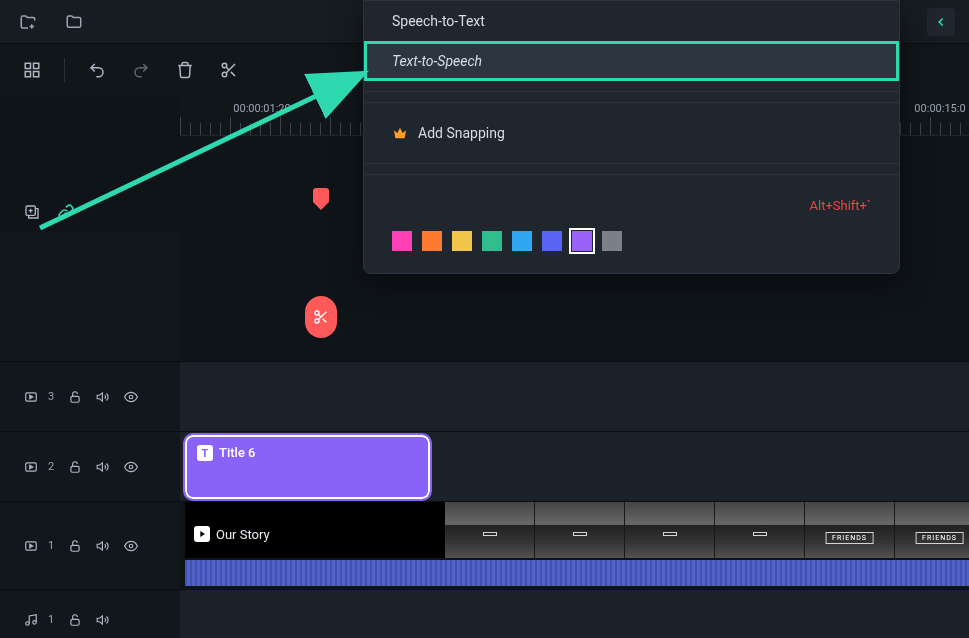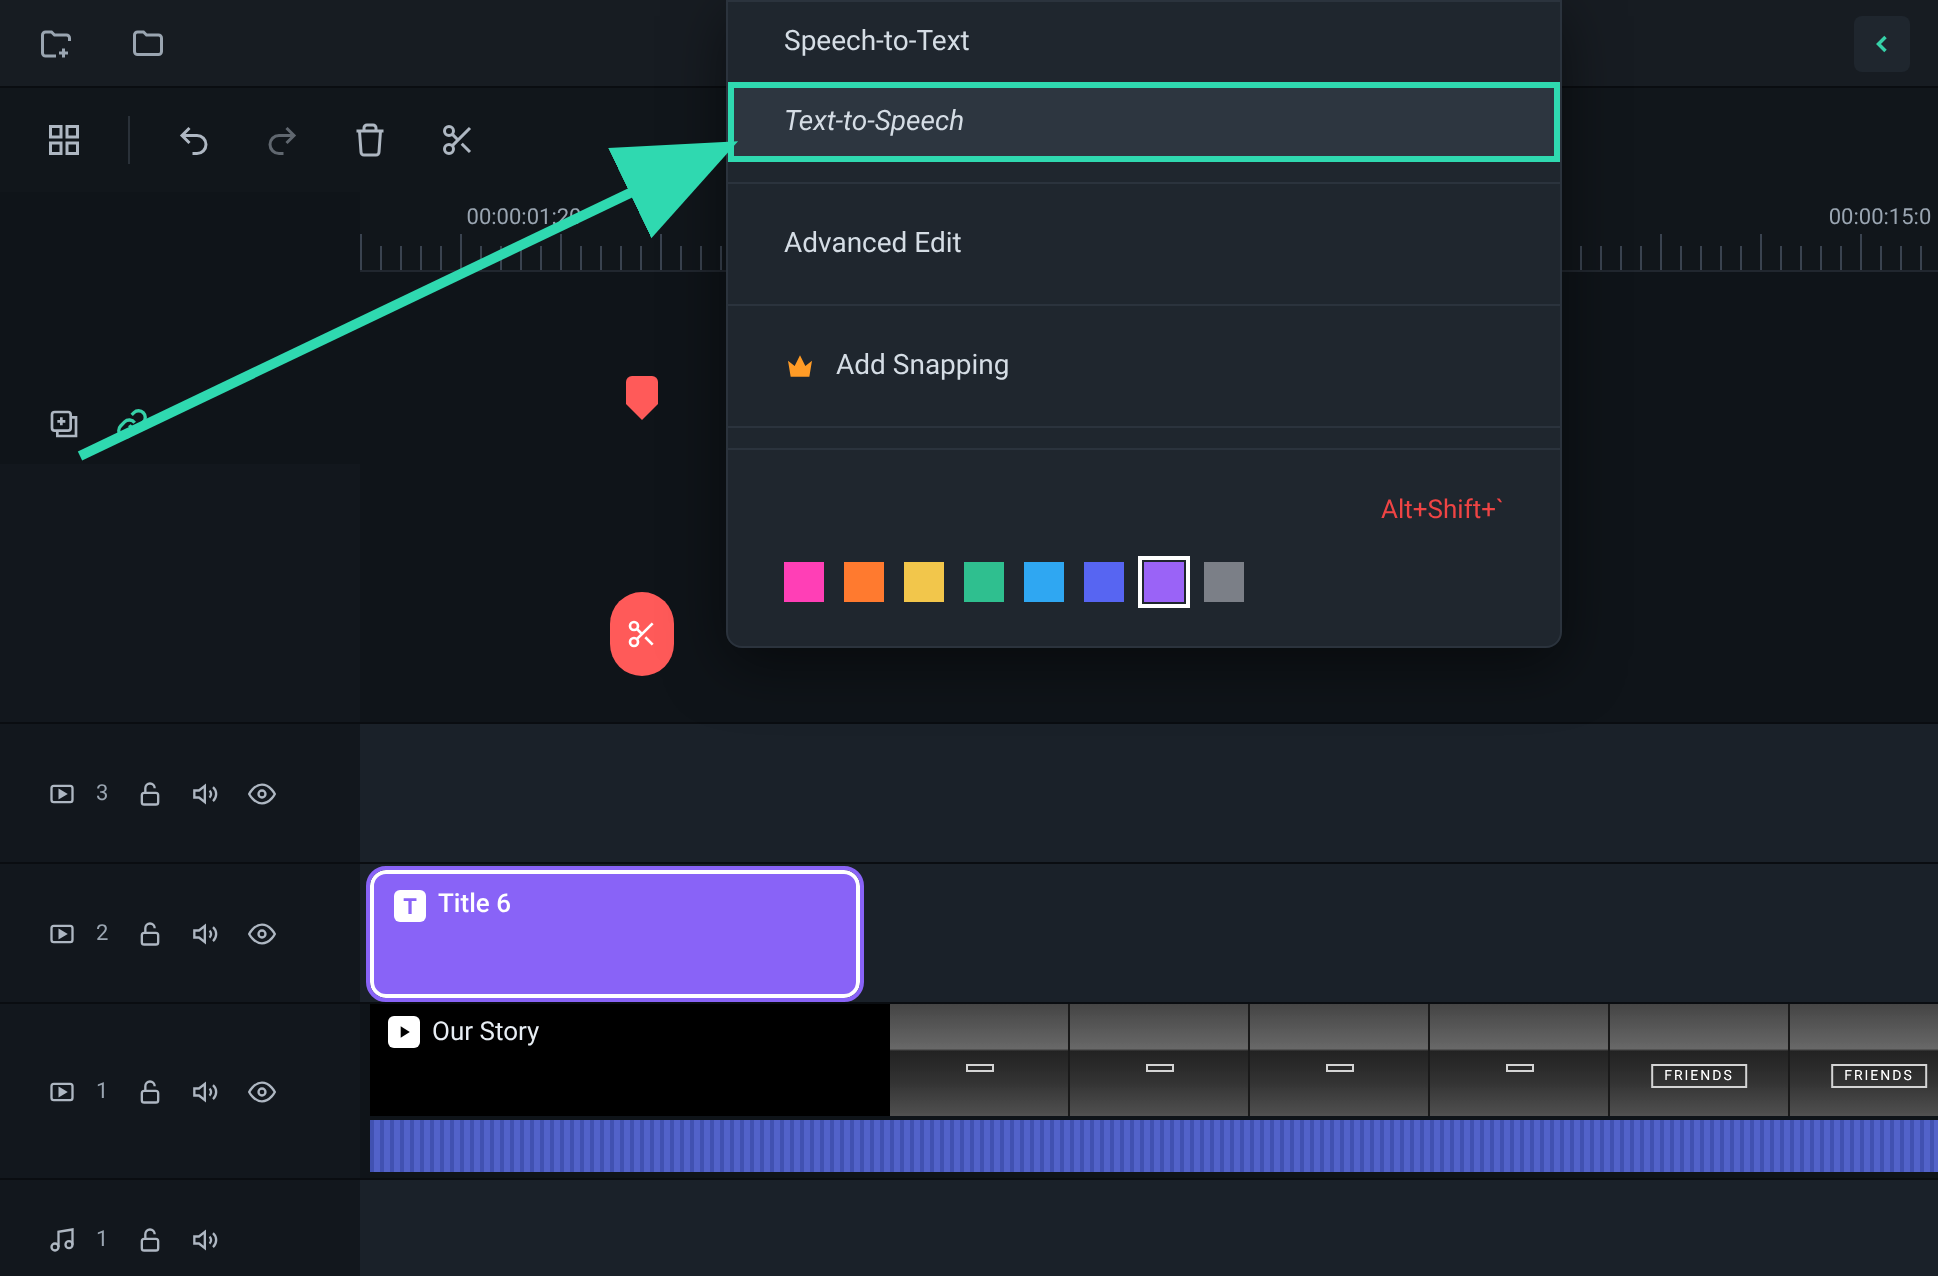--- a/index.html
+++ b/index.html
@@ -35,33 +35,33 @@
 .track-head { width: 180px; background: #12171d; display: flex; align-items: center; gap: 14px; padding-left: 24px; font-size: 12px; color: #aeb7c2; }
 .track-head .tnum { font-size: 11px; color: #9aa5b1; margin-left: -4px; }
 .track-body { flex: 1; position: relative; background: #1a2129; }
 
 .title-clip { position: absolute; left: 5px; top: 3px; height: 64px; width: 245px; background: #8963f7; border-radius: 8px; border: 2px solid #fff; outline: 2px solid #8963f7; display: flex; align-items: flex-start; padding: 8px 10px; gap: 6px; color: #fff; font-size: 13px; font-weight: 500; }
 .title-clip .ticon { width: 16px; height: 16px; background: #fff; color: #8963f7; border-radius: 3px; display: flex; align-items: center; justify-content: center; font-size: 11px; font-weight: 700; }
 
 .video-row { height: 88px; margin-top: 0; }
 .video-body { background: #0f1419; }
 .video-clip { position: absolute; left: 5px; top: 0; right: 0; height: 56px; background: #000; display: flex; overflow: hidden; }
-.vc-label { position: absolute; left: 4px; top: 4px; display: flex; align-items: center; gap: 6px; color: #e8eef4; font-size: 13px; padding: 2px 5px; }
+.vc-label { position: absolute; left: 4px; top: 22px; display: flex; align-items: center; gap: 6px; color: #e8eef4; font-size: 13px; padding: 2px 5px; }
 .vc-label .picon { width: 16px; height: 16px; background: #fff; border-radius: 3px; display: flex; align-items: center; justify-content: center; }
 .thumbs { display: flex; margin-left: 260px; height: 100%; }
 .thumb { flex: 0 0 90px; height: 100%; background: linear-gradient(to bottom, #4a4a4a 0%, #6a6a6a 40%, #2a2a2a 42%, #3a3a3a 70%, #555 100%); border-right: 1px solid #222; position: relative; filter: grayscale(1) contrast(1.1); }
 .thumb .tlabel { position: absolute; top: 30px; left: 50%; transform: translateX(-50%); font-size: 7px; letter-spacing: 1px; color: #fff; border: 1px solid #ccc; padding: 1px 6px; }
 .audio-wave { position: absolute; left: 5px; top: 58px; right: 0; height: 26px; background: #5262c9; overflow: hidden; }
 .audio-wave::before { content:""; position:absolute; inset:0; background: repeating-linear-gradient(to right, #3a4aa8 0 2px, #5262c9 2px 5px), linear-gradient(to bottom, #5262c9 0%, #3a4aa8 35%, #5262c9 70%, #3a4aa8 100%); opacity: .7; }
 
 .audio-row { height: 60px; }
 .audio-row .track-body { background: #1a2129; }
 
 
-.ctx-menu { position: absolute; left: 363px; top: 0; width: 418px; background: #1f262e; border: 1px solid #2b333d; border-radius: 0 0 8px 8px; box-shadow: 0 8px 30px rgba(0,0,0,.5); z-index: 20; padding-bottom: 16px; }
+.ctx-menu { position: absolute; left: 363px; top: 0; width: 537px; background: #1f262e; border: 1px solid #2b333d; border-radius: 0 0 8px 8px; box-shadow: 0 8px 30px rgba(0,0,0,.5); z-index: 20; padding-bottom: 16px; }
 .ctx-item { height: 40px; display: flex; align-items: center; padding: 0 28px; font-size: 14px; color: #d5dde5; cursor: pointer; gap: 10px; position: relative; }
 .ctx-item.hover { background: #2d3640; }
 .ctx-item.highlighted { outline: 3px solid #2fd9b0; outline-offset: -3px; font-style: italic; }
 .ctx-sep { height: 1px; background: #2b333d; margin: 10px 0; }
 .ctx-item .crown { color: #ff9b26; }
 .ctx-item .check { color: #d5dde5; }
 .ctx-shortcut { margin-left: auto; font-size: 13px; color: #ef4444; }
 .color-row { display: flex; gap: 10px; padding: 6px 28px 6px 28px; }
 .color-sw { width: 20px; height: 20px; cursor: pointer; }
 .color-sw.sel { outline: 2px solid #fff; outline-offset: 1px; }
@@ -331,23 +331,20 @@
 </div>
 
 <div class="ctx-menu">
   <div class="ctx-item">
       <span>Speech-to-Text</span>
     </div>
   <div class="ctx-item hover highlighted">
       <span>Text-to-Speech</span>
     </div>
   <div class="ctx-sep"></div>
-  <div class="ctx-item">
-      <span>Advanced Edit</span>
-    </div>
   <div class="ctx-sep"></div>
   <div class="ctx-item">
     <span class="crown">
         <svg width="16" height="16" viewBox="0 0 24 24" fill="currentColor">
           <path d="M5 20h14l2-12-5 4-4-8-4 8-5-4 2 12z"></path>
         </svg>
       </span>
     <span>Add Snapping</span>
   </div>
   <div class="ctx-sep"></div>

